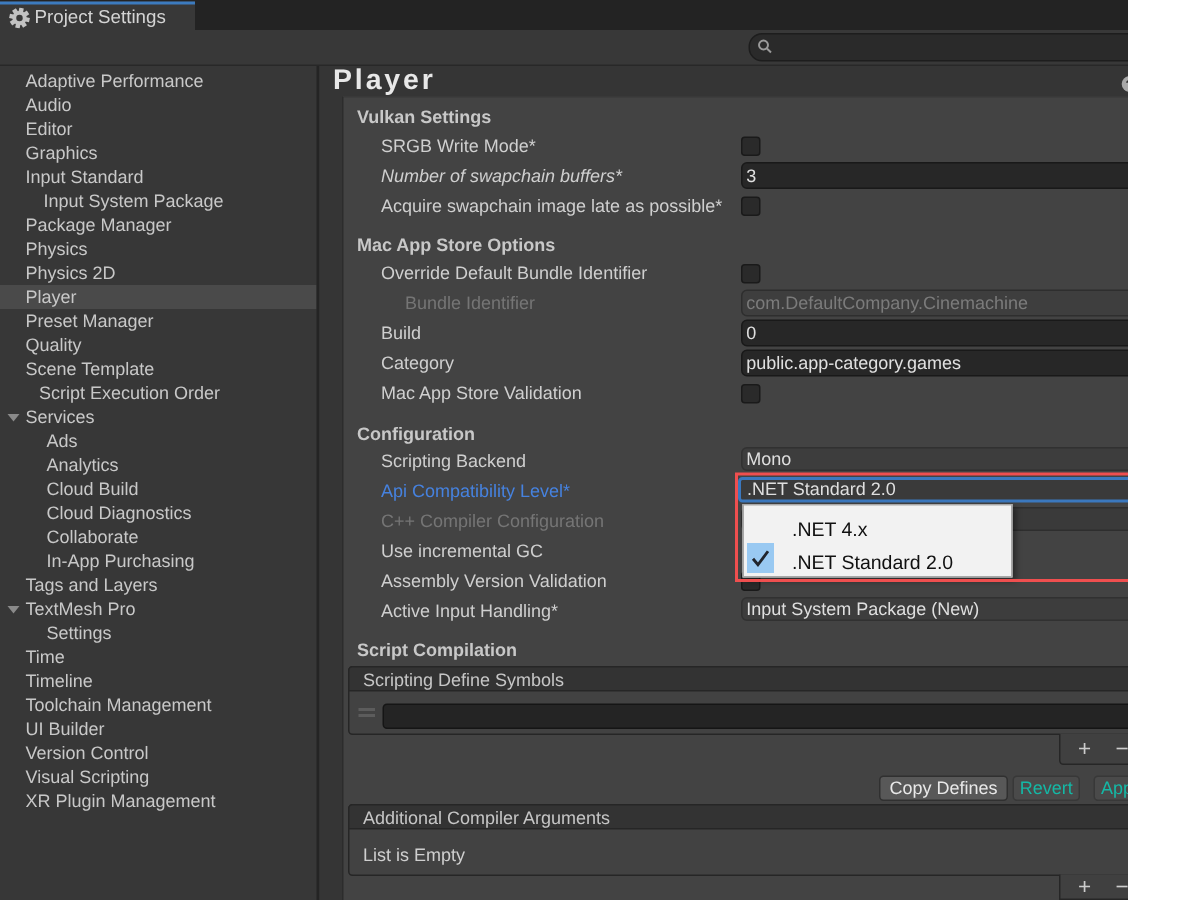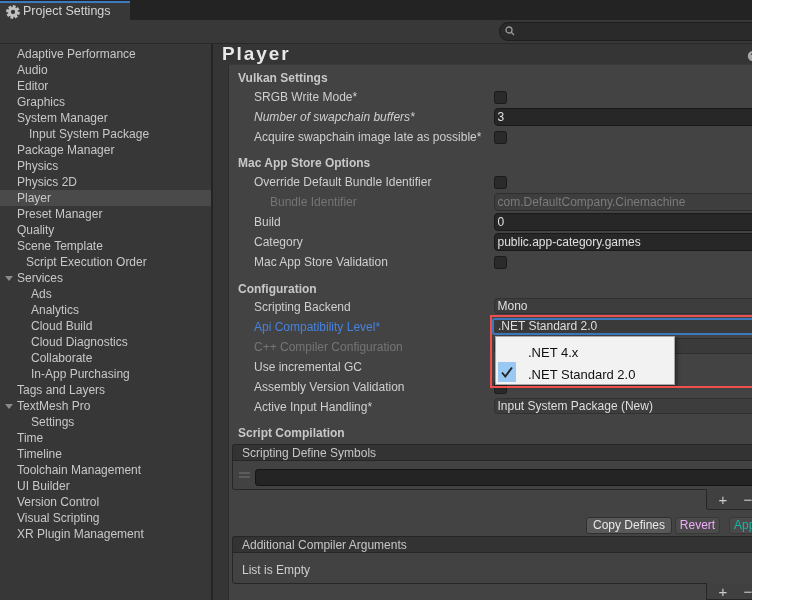--- a/index.html
+++ b/index.html
@@ -52,21 +52,21 @@
     <path d="M7.3 7.3 L10 10" stroke="#9A9A9A" stroke-width="1.3"></path>
   </svg>
 
   <div class="abs" style="left:0;top:44px;width:211px;height:556px;background:#373737;"></div>
   <div class="abs" style="left:0;top:190px;width:211px;height:16px;background:#4A4A4A;"></div>
   <div id="sidebar">
   <div class="srow" style="top:46px;padding-left:17px;">Adaptive Performance</div>
   <div class="srow" style="top:62px;padding-left:17px;">Audio</div>
   <div class="srow" style="top:78px;padding-left:17px;">Editor</div>
   <div class="srow" style="top:94px;padding-left:17px;">Graphics</div>
-  <div class="srow" style="top:110px;padding-left:17px;">System Manager</div>
+  <div class="srow" style="top:110px;padding-left:17px;">Input Standard</div>
   <div class="srow" style="top:126px;padding-left:29px;">Input System Package</div>
   <div class="srow" style="top:142px;padding-left:17px;">Package Manager</div>
   <div class="srow" style="top:158px;padding-left:17px;">Physics</div>
   <div class="srow" style="top:174px;padding-left:17px;">Physics 2D</div>
   <div class="srow" style="top:190px;padding-left:17px;">Player</div>
   <div class="srow" style="top:206px;padding-left:17px;">Preset Manager</div>
   <div class="srow" style="top:222px;padding-left:17px;">Quality</div>
   <div class="srow" style="top:238px;padding-left:17px;">Scene Template</div>
   <div class="srow" style="top:254px;padding-left:26px;">Script Execution Order</div>
   <div class="tri" style="left:5px;top:276px;"></div>
@@ -155,21 +155,21 @@
   <div class="abs" style="left:232px;top:444px;width:543px;height:46px;background:#424242;border:1px solid #262626;box-sizing:border-box;border-radius:3px;"></div>
   <div class="abs" style="left:232px;top:444px;width:543px;height:17px;background:#333333;border:1px solid #262626;box-sizing:border-box;border-radius:3px 3px 0 0;"></div>
   <div class="txt" style="left:242px;top:445px;color:#C6C6C6;">Scripting Define Symbols</div>
   <div class="abs" style="left:239px;top:472px;width:11px;height:2px;background:#5C5C5C;"></div>
   <div class="abs" style="left:239px;top:476px;width:11px;height:2px;background:#5C5C5C;"></div>
   <div class="abs" style="left:255px;top:469px;width:513px;height:17px;background:#242424;border:1px solid #151515;border-radius:3px;box-sizing:border-box;"></div>
   <div class="abs" style="left:706px;top:489px;width:69px;height:21px;background:#404040;border:1px solid #262626;border-top:none;box-sizing:border-box;border-radius:0 0 3px 3px;"></div>
   <div class="abs" style="left:712px;top:493px;width:22px;height:15px;line-height:14px;font-size:15px;color:#CCCCCC;text-align:center;">+</div>
   <div class="abs" style="left:737px;top:493px;width:22px;height:15px;line-height:14px;font-size:15px;color:#CCCCCC;text-align:center;">−</div>
   <div class="abs" style="left:586px;top:517px;width:86px;height:17px;background:#585858;border:1px solid #303030;box-sizing:border-box;border-radius:3px;font-size:12px;line-height:15px;color:#E8E8E8;text-align:center;">Copy Defines</div>
-  <div class="abs" style="left:675px;top:517px;width:45px;height:17px;background:#4A4A4A;border:1px solid #383838;box-sizing:border-box;border-radius:3px;font-size:12px;line-height:15px;color:#f0abfc;text-align:center;">Revert</div>
+  <div class="abs" style="left:675px;top:517px;width:45px;height:17px;background:#4A4A4A;border:1px solid #383838;box-sizing:border-box;border-radius:3px;font-size:12px;line-height:15px;color:#14b8a6;text-align:center;">Revert</div>
   <div class="abs" style="left:729px;top:517px;width:40px;height:17px;background:#4A4A4A;border:1px solid #383838;box-sizing:border-box;border-radius:3px;font-size:12px;line-height:15px;color:#14b8a6;text-align:center;">Apply</div>
   <div class="abs" style="left:232px;top:536px;width:543px;height:48px;background:#424242;border:1px solid #262626;box-sizing:border-box;border-radius:3px;"></div>
   <div class="abs" style="left:232px;top:536px;width:543px;height:17px;background:#333333;border:1px solid #262626;box-sizing:border-box;border-radius:3px 3px 0 0;"></div>
   <div class="txt" style="left:242px;top:537px;color:#C6C6C6;">Additional Compiler Arguments</div>
   <div class="txt" style="left:242px;top:562px;">List is Empty</div>
   <div class="abs" style="left:706px;top:583px;width:69px;height:17px;background:#404040;border:1px solid #262626;border-top:none;box-sizing:border-box;"></div>
   <div class="abs" style="left:712px;top:585px;width:22px;height:15px;line-height:14px;font-size:15px;color:#CCCCCC;text-align:center;">+</div>
   <div class="abs" style="left:737px;top:585px;width:22px;height:15px;line-height:14px;font-size:15px;color:#CCCCCC;text-align:center;">−</div>
   <div class="abs" style="left:492px;top:318px;width:281px;height:17px;background:#3A3A3A;border:2px solid #3B78BE;box-sizing:border-box;border-radius:3px;font-size:12px;line-height:13px;color:#DFDFDF;padding:0 0 0 4px;">.NET Standard 2.0</div>
   <div class="dda" style="left:757px;top:324px;"></div>

